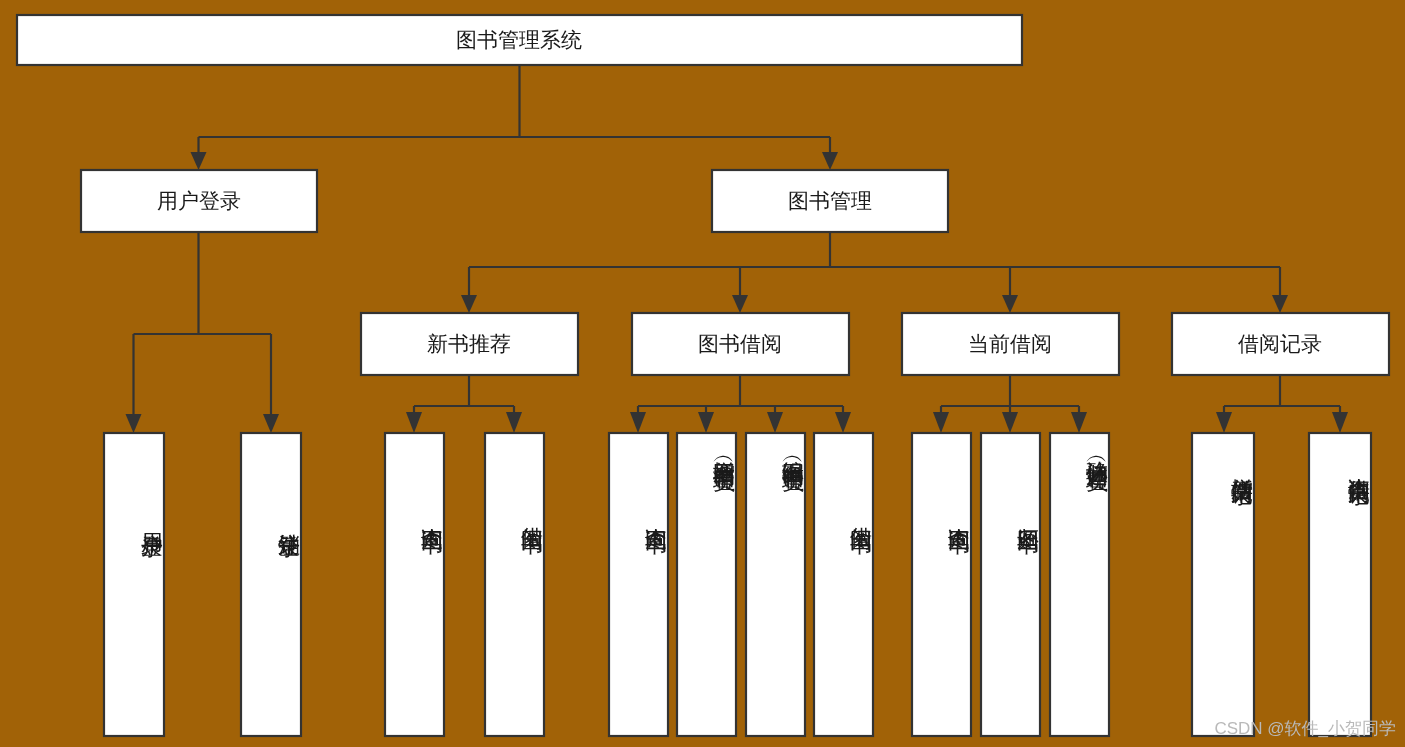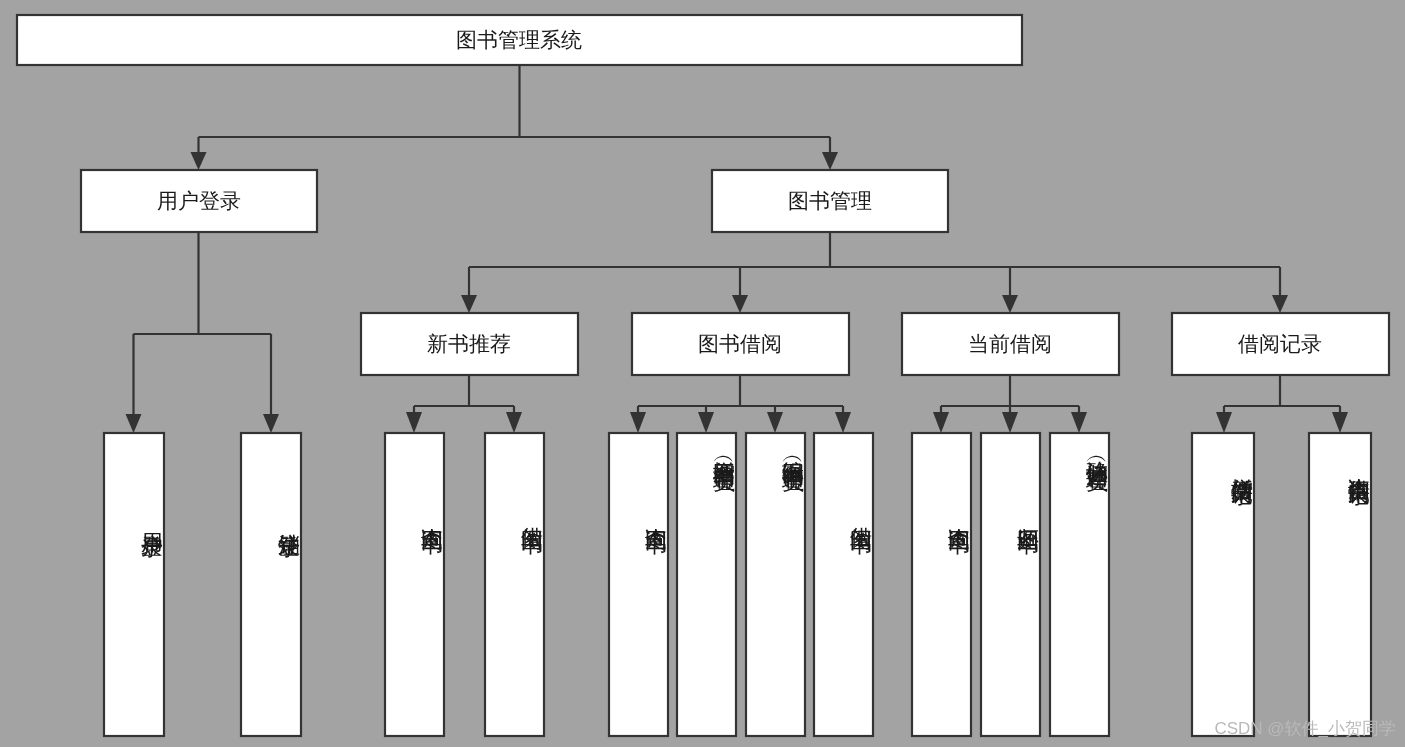--- a/index.html
+++ b/index.html
@@ -10,21 +10,21 @@
   body {
     width: 1405px;
     height: 747px;
     font-family: "Liberation Sans", "DejaVu Sans", sans-serif;
     overflow: hidden;
   }
   #diagram-root {
     position: relative;
     width: 1405px;
     height: 747px;
-    background: #a3a3a3;
+    background: #a16207;
   }
   svg.diagram-svg {
     position: absolute;
     left: 0;
     top: 0;
     width: 1405px;
     height: 747px;
     display: block;
   }
   .node-box {

